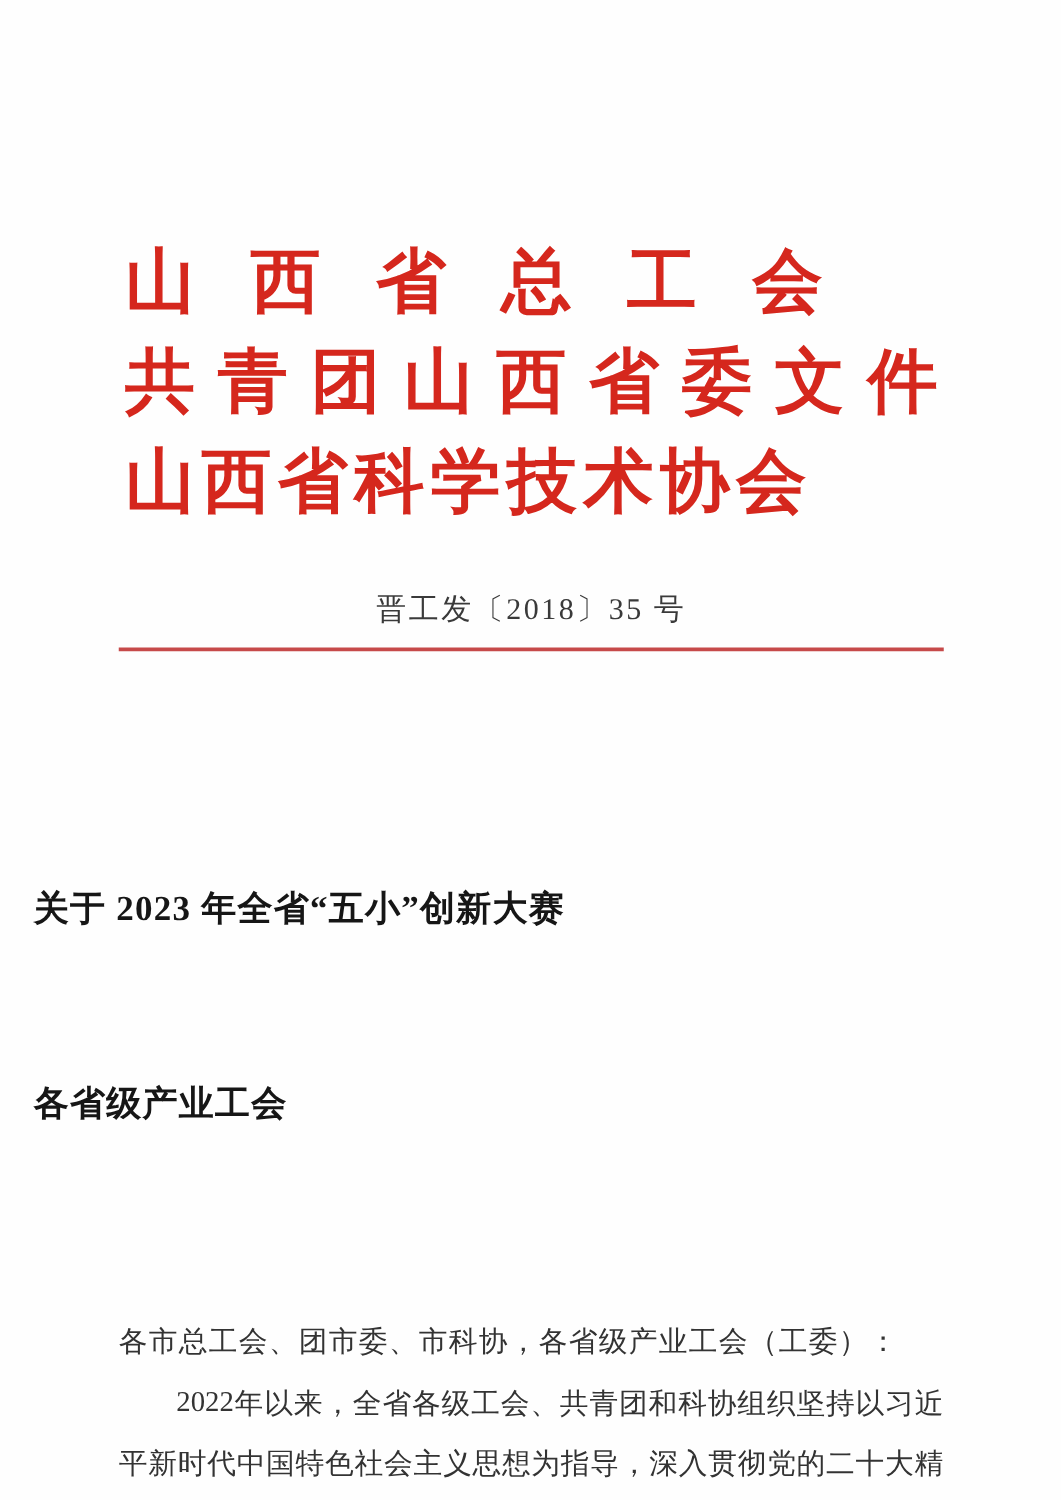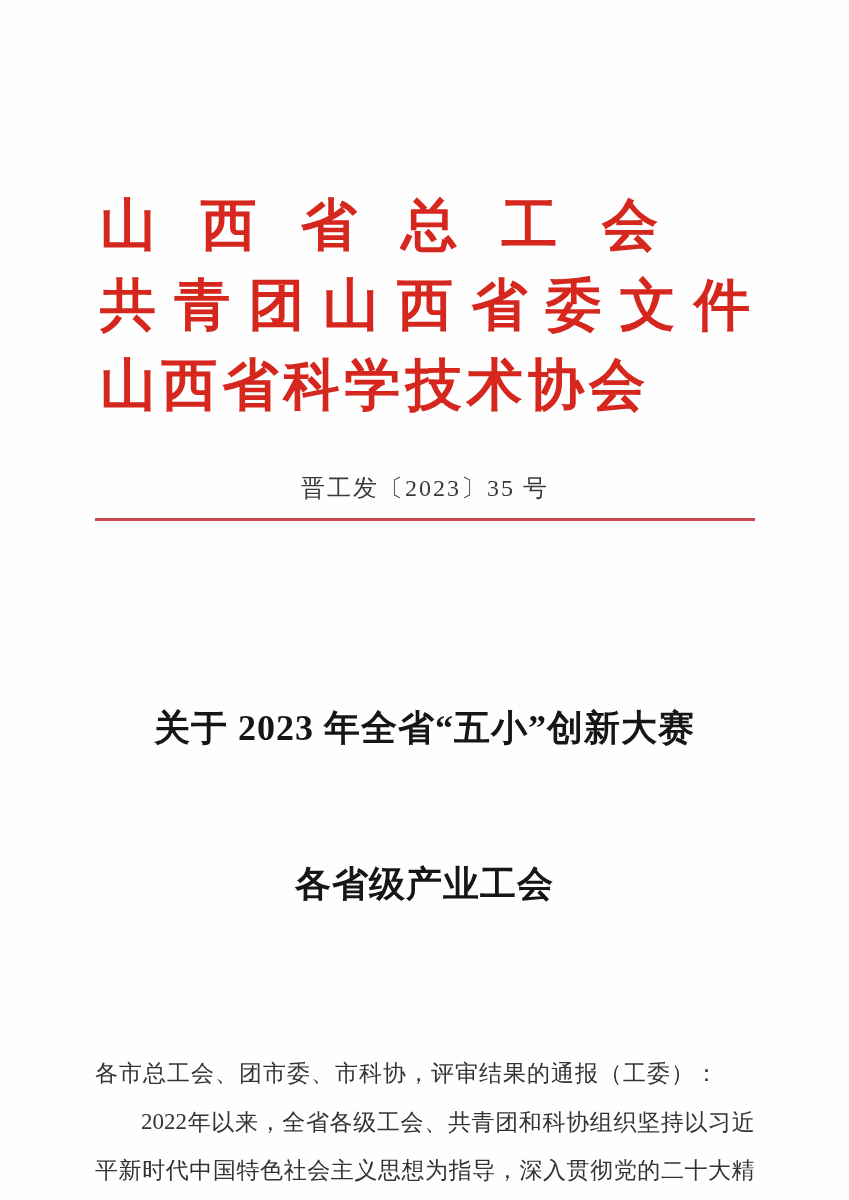--- a/index.html
+++ b/index.html
@@ -46,27 +46,27 @@
     width: 660px;
     height: 3px;
     margin: 14px 0 0 95px;
     background: var(--line-red, #c64а4a);
     background-color: var(--line-red, #c64a4a);
   }
 
   
   .doc-title {
     margin-top: 77px;
-    text-align: center;
-    font-size: 36px;
+    font-size: 28px;
     line-height: 52px;
     font-weight: bold;
     color: #161616;
     letter-spacing: 1px;
     white-space: pre-wrap;
+    margin-left: 27px;
   }
 
   
   .body-block {
     width: 660px;
     margin: 36px 0 0 95px;
     font-size: 23px;
     color: #333333;
   }
   .body-line {
@@ -89,30 +89,30 @@
 <body>
 
 <div class="page">
 
   <div class="letterhead">
     <div class="org-line org-line-1"><span class="tk">山</span><span class="tk">西</span><span class="tk">省</span><span class="tk">总</span><span class="tk">工</span><span class="tk">会</span></div>
     <div class="org-line org-line-2"><span class="tk">共</span><span class="tk">青</span><span class="tk">团</span><span class="tk">山</span><span class="tk">西</span><span class="tk">省</span><span class="tk">委</span><span class="tk">文</span><span class="tk">件</span></div>
     <div class="org-line org-line-3"><span class="tk">山</span><span class="tk">西</span><span class="tk">省</span><span class="tk">科</span><span class="tk">学</span><span class="tk">技</span><span class="tk">术</span><span class="tk">协</span><span class="tk">会</span></div>
   </div>
 
-  <div class="doc-number">晋工发〔2023〕35 号</div>
+  <div class="doc-number">晋工发〔2018〕35 号</div>
 
   <div class="divider"></div>
 
   <div class="doc-title">
     <div>关于 2023 年全省“五小”创新大赛</div>
     <div>各省级产业工会</div>
   </div>
 
   <div class="body-block">
-    <div class="salutation-line">各市总工会、团市委、市科协，评审结果的通报（工委）：</div>
+    <div class="salutation-line">各市总工会、团市委、市科协，各省级产业工会（工委）：</div>
     <div class="body-line indent"><span class="tk">2022</span><span class="tk">年</span><span class="tk">以</span><span class="tk">来</span><span class="tk">，</span><span class="tk">全</span><span class="tk">省</span><span class="tk">各</span><span class="tk">级</span><span class="tk">工</span><span class="tk">会</span><span class="tk">、</span><span class="tk">共</span><span class="tk">青</span><span class="tk">团</span><span class="tk">和</span><span class="tk">科</span><span class="tk">协</span><span class="tk">组</span><span class="tk">织</span><span class="tk">坚</span><span class="tk">持</span><span class="tk">以</span><span class="tk">习</span><span class="tk">近</span></div>
     <div class="body-line"><span class="tk">平</span><span class="tk">新</span><span class="tk">时</span><span class="tk">代</span><span class="tk">中</span><span class="tk">国</span><span class="tk">特</span><span class="tk">色</span><span class="tk">社</span><span class="tk">会</span><span class="tk">主</span><span class="tk">义</span><span class="tk">思</span><span class="tk">想</span><span class="tk">为</span><span class="tk">指</span><span class="tk">导</span><span class="tk">，</span><span class="tk">深</span><span class="tk">入</span><span class="tk">贯</span><span class="tk">彻</span><span class="tk">党</span><span class="tk">的</span><span class="tk">二</span><span class="tk">十</span><span class="tk">大</span><span class="tk">精</span></div>
     <div class="body-line"></div>
 
   </div>
 
 </div>
 
 </body></html>

